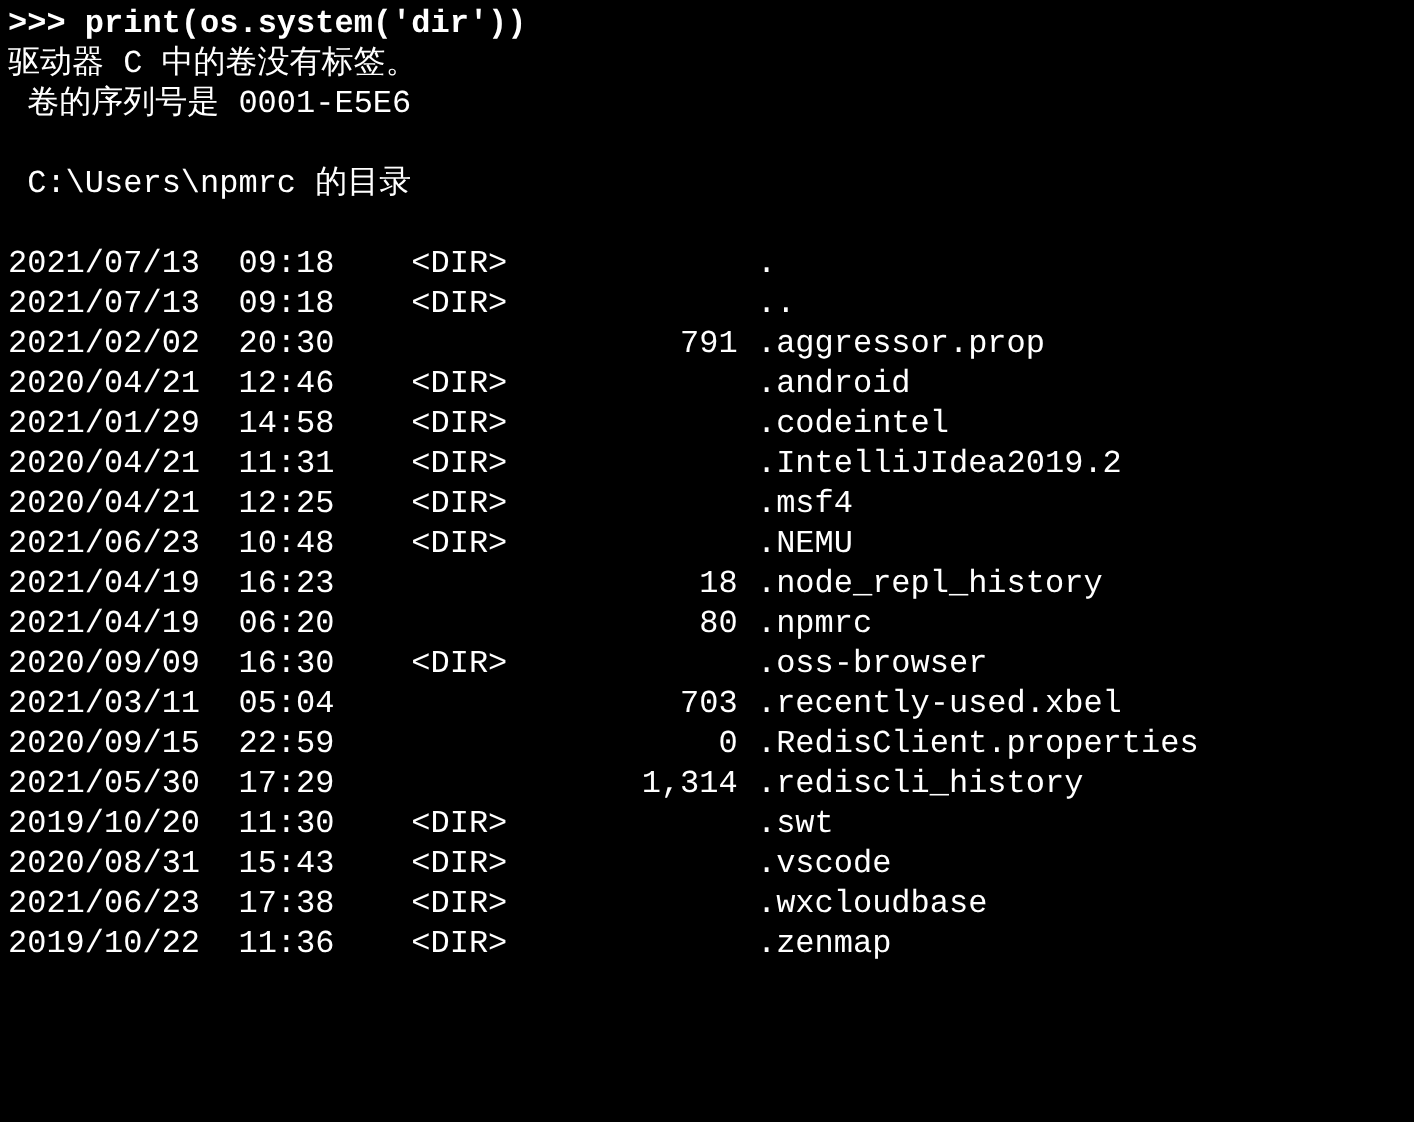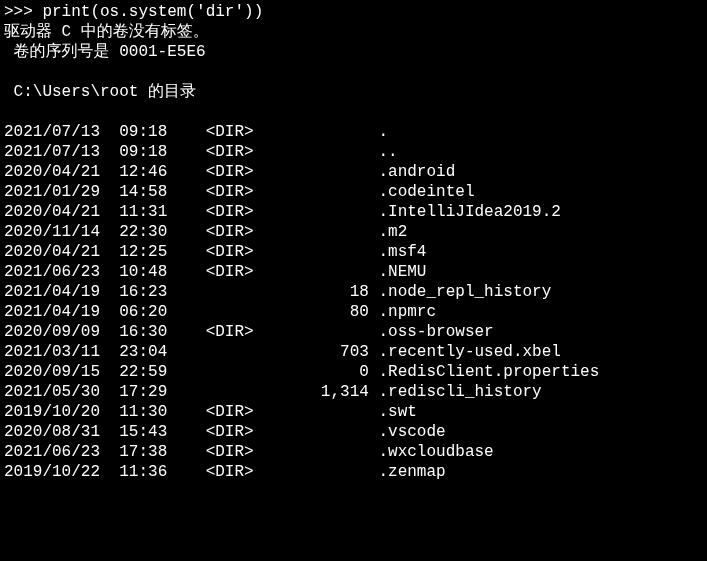--- a/index.html
+++ b/index.html
@@ -16,43 +16,44 @@
       width: 707px;
       height: 561px;
       overflow: hidden;
       padding: 2px 4px;
     }
     .line {
       white-space: pre;
     }
     .prompt-line {
       white-space: pre;
+      font-weight: bold;
     }
   </style>
 </head>
 <body>
 
 <div class="prompt-line">&gt;&gt;&gt; print(os.system('dir'))</div>
 <div class="line">驱动器 C 中的卷没有标签。</div>
 <div class="line"> 卷的序列号是 0001-E5E6</div>
 <div class="line"> </div>
-<div class="line"> C:\Users\root 的目录</div>
+<div class="line"> C:\Users\npmrc 的目录</div>
 <div class="line"> </div>
 <div id="listing">
     <div class="line">2021/07/13  09:18    &lt;DIR&gt;             .</div>
     <div class="line">2021/07/13  09:18    &lt;DIR&gt;             ..</div>
+    <div class="line">2021/02/02  20:30                  791 .aggressor.prop</div>
     <div class="line">2020/04/21  12:46    &lt;DIR&gt;             .android</div>
     <div class="line">2021/01/29  14:58    &lt;DIR&gt;             .codeintel</div>
     <div class="line">2020/04/21  11:31    &lt;DIR&gt;             .IntelliJIdea2019.2</div>
-    <div class="line">2020/11/14  22:30    &lt;DIR&gt;             .m2</div>
     <div class="line">2020/04/21  12:25    &lt;DIR&gt;             .msf4</div>
     <div class="line">2021/06/23  10:48    &lt;DIR&gt;             .NEMU</div>
     <div class="line">2021/04/19  16:23                   18 .node_repl_history</div>
     <div class="line">2021/04/19  06:20                   80 .npmrc</div>
     <div class="line">2020/09/09  16:30    &lt;DIR&gt;             .oss-browser</div>
-    <div class="line">2021/03/11  23:04                  703 .recently-used.xbel</div>
+    <div class="line">2021/03/11  05:04                  703 .recently-used.xbel</div>
     <div class="line">2020/09/15  22:59                    0 .RedisClient.properties</div>
     <div class="line">2021/05/30  17:29                1,314 .rediscli_history</div>
     <div class="line">2019/10/20  11:30    &lt;DIR&gt;             .swt</div>
     <div class="line">2020/08/31  15:43    &lt;DIR&gt;             .vscode</div>
     <div class="line">2021/06/23  17:38    &lt;DIR&gt;             .wxcloudbase</div>
     <div class="line">2019/10/22  11:36    &lt;DIR&gt;             .zenmap</div>
   </div>
 
 </body></html>

